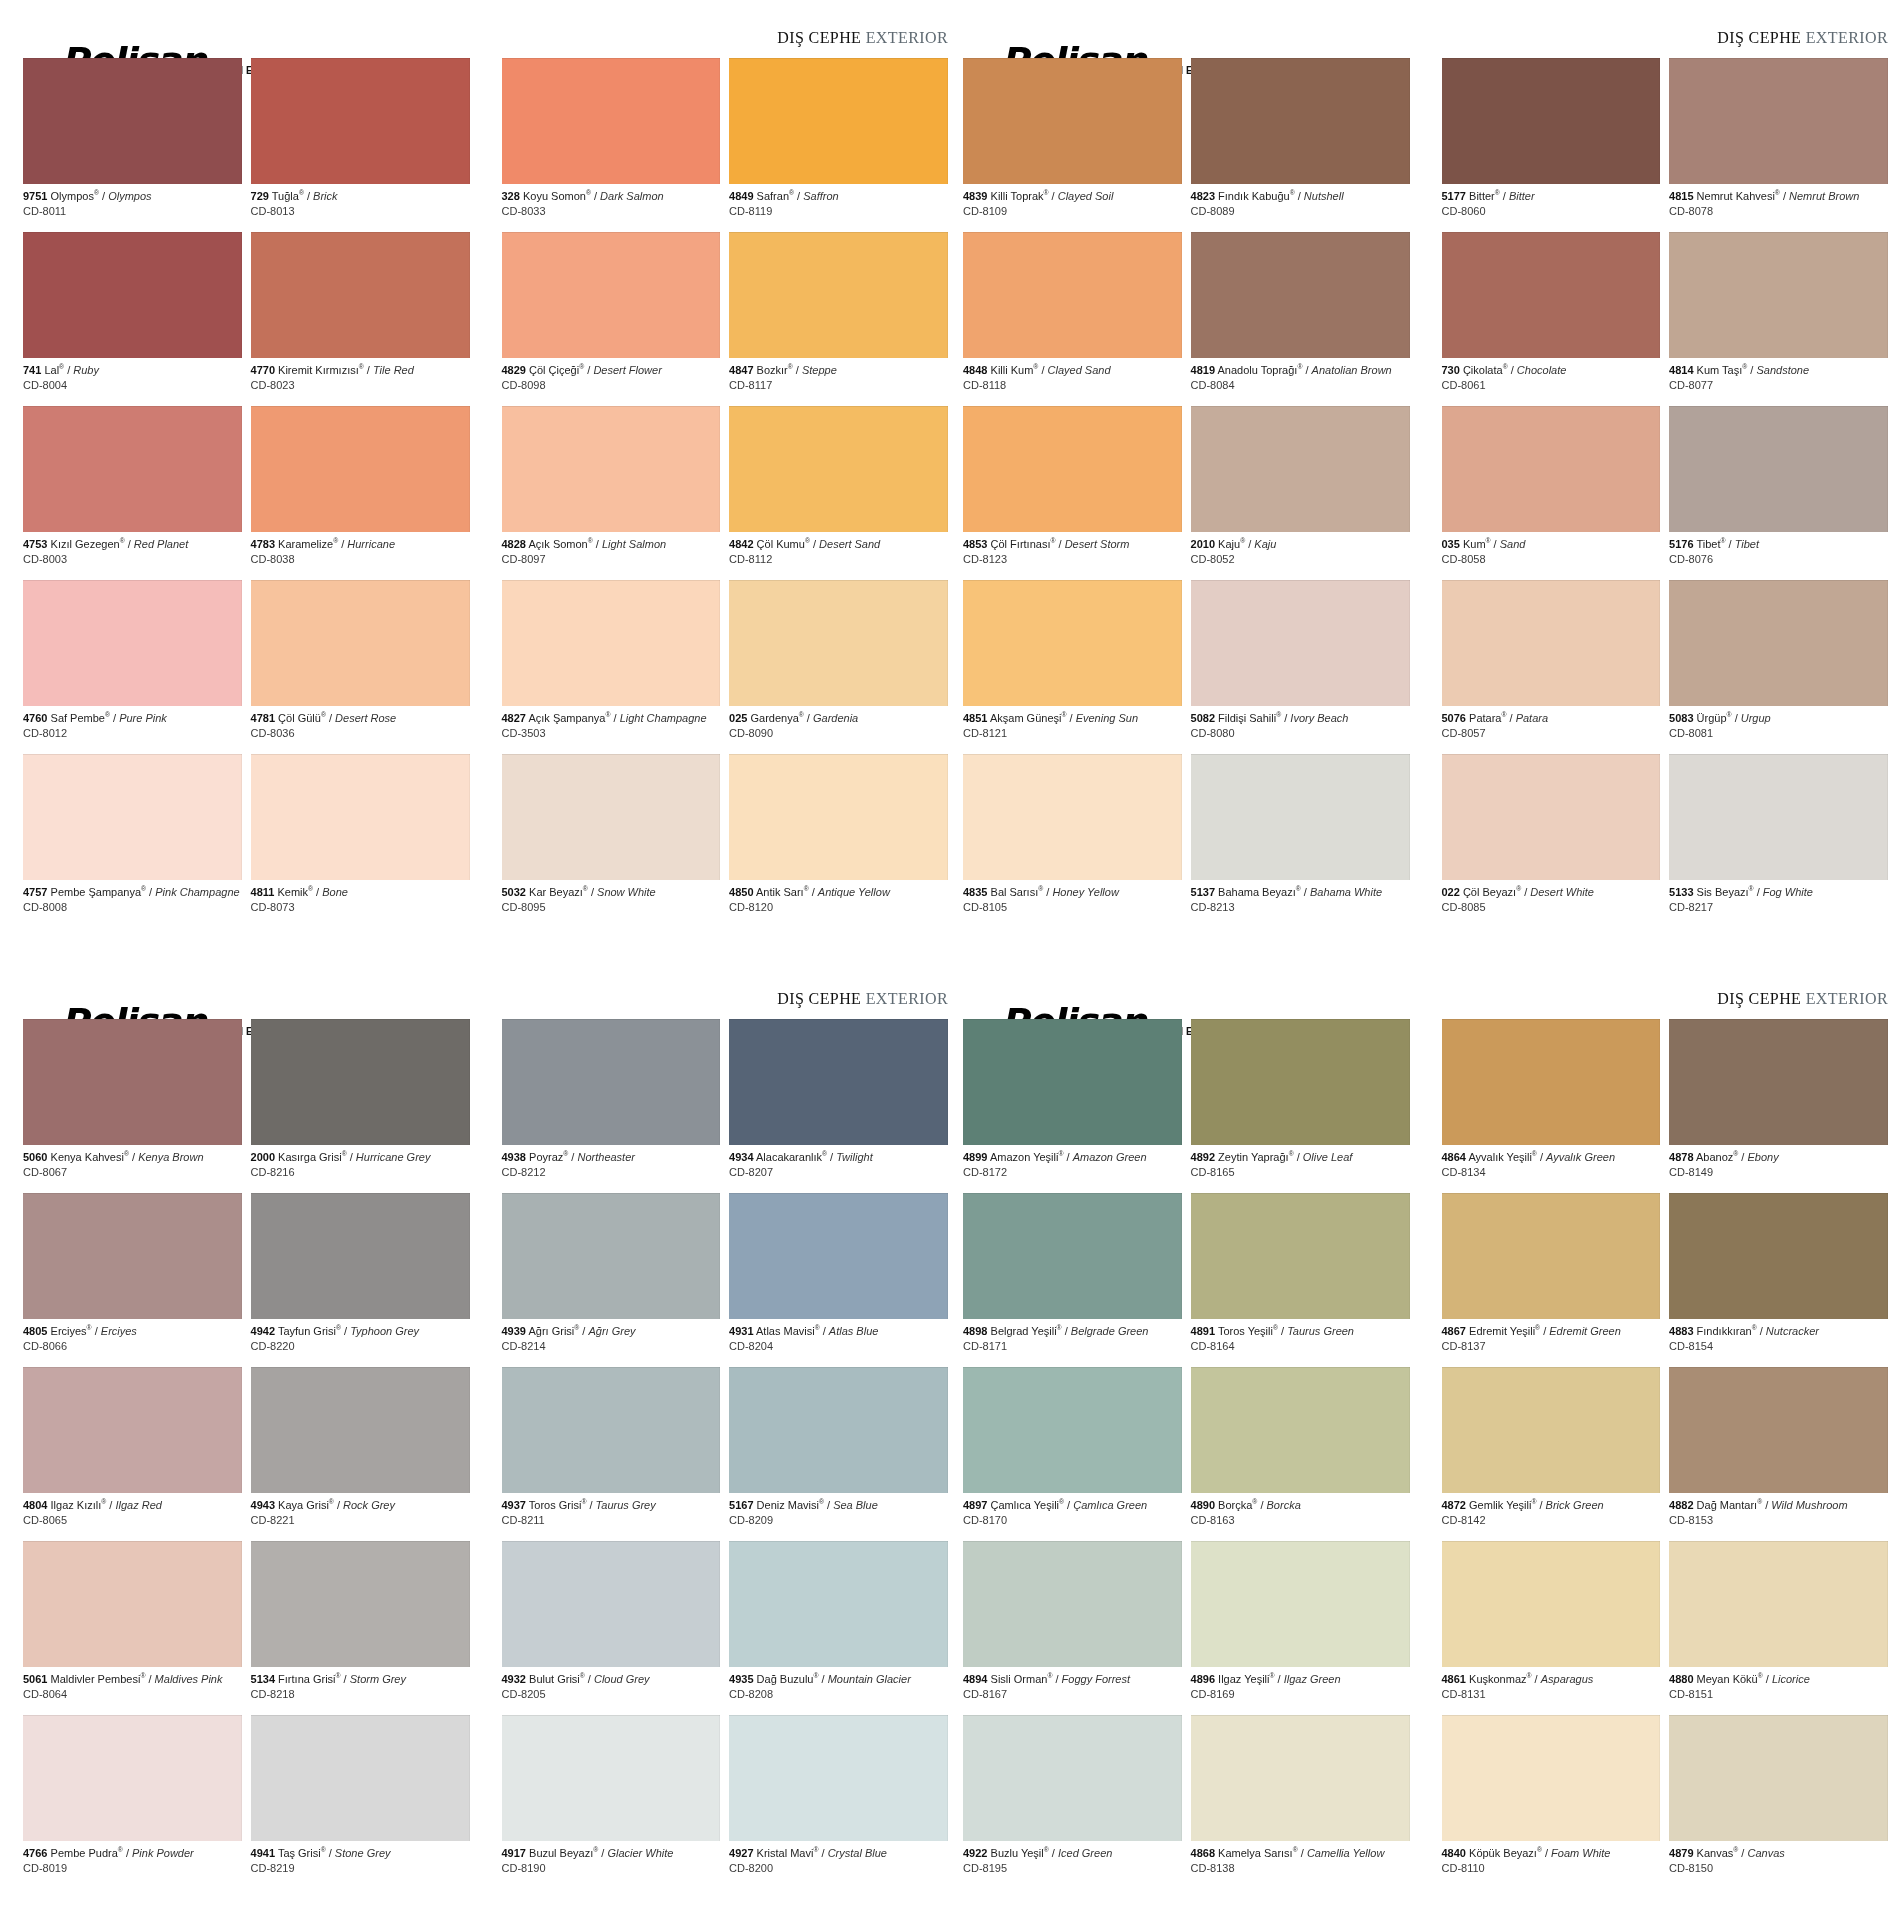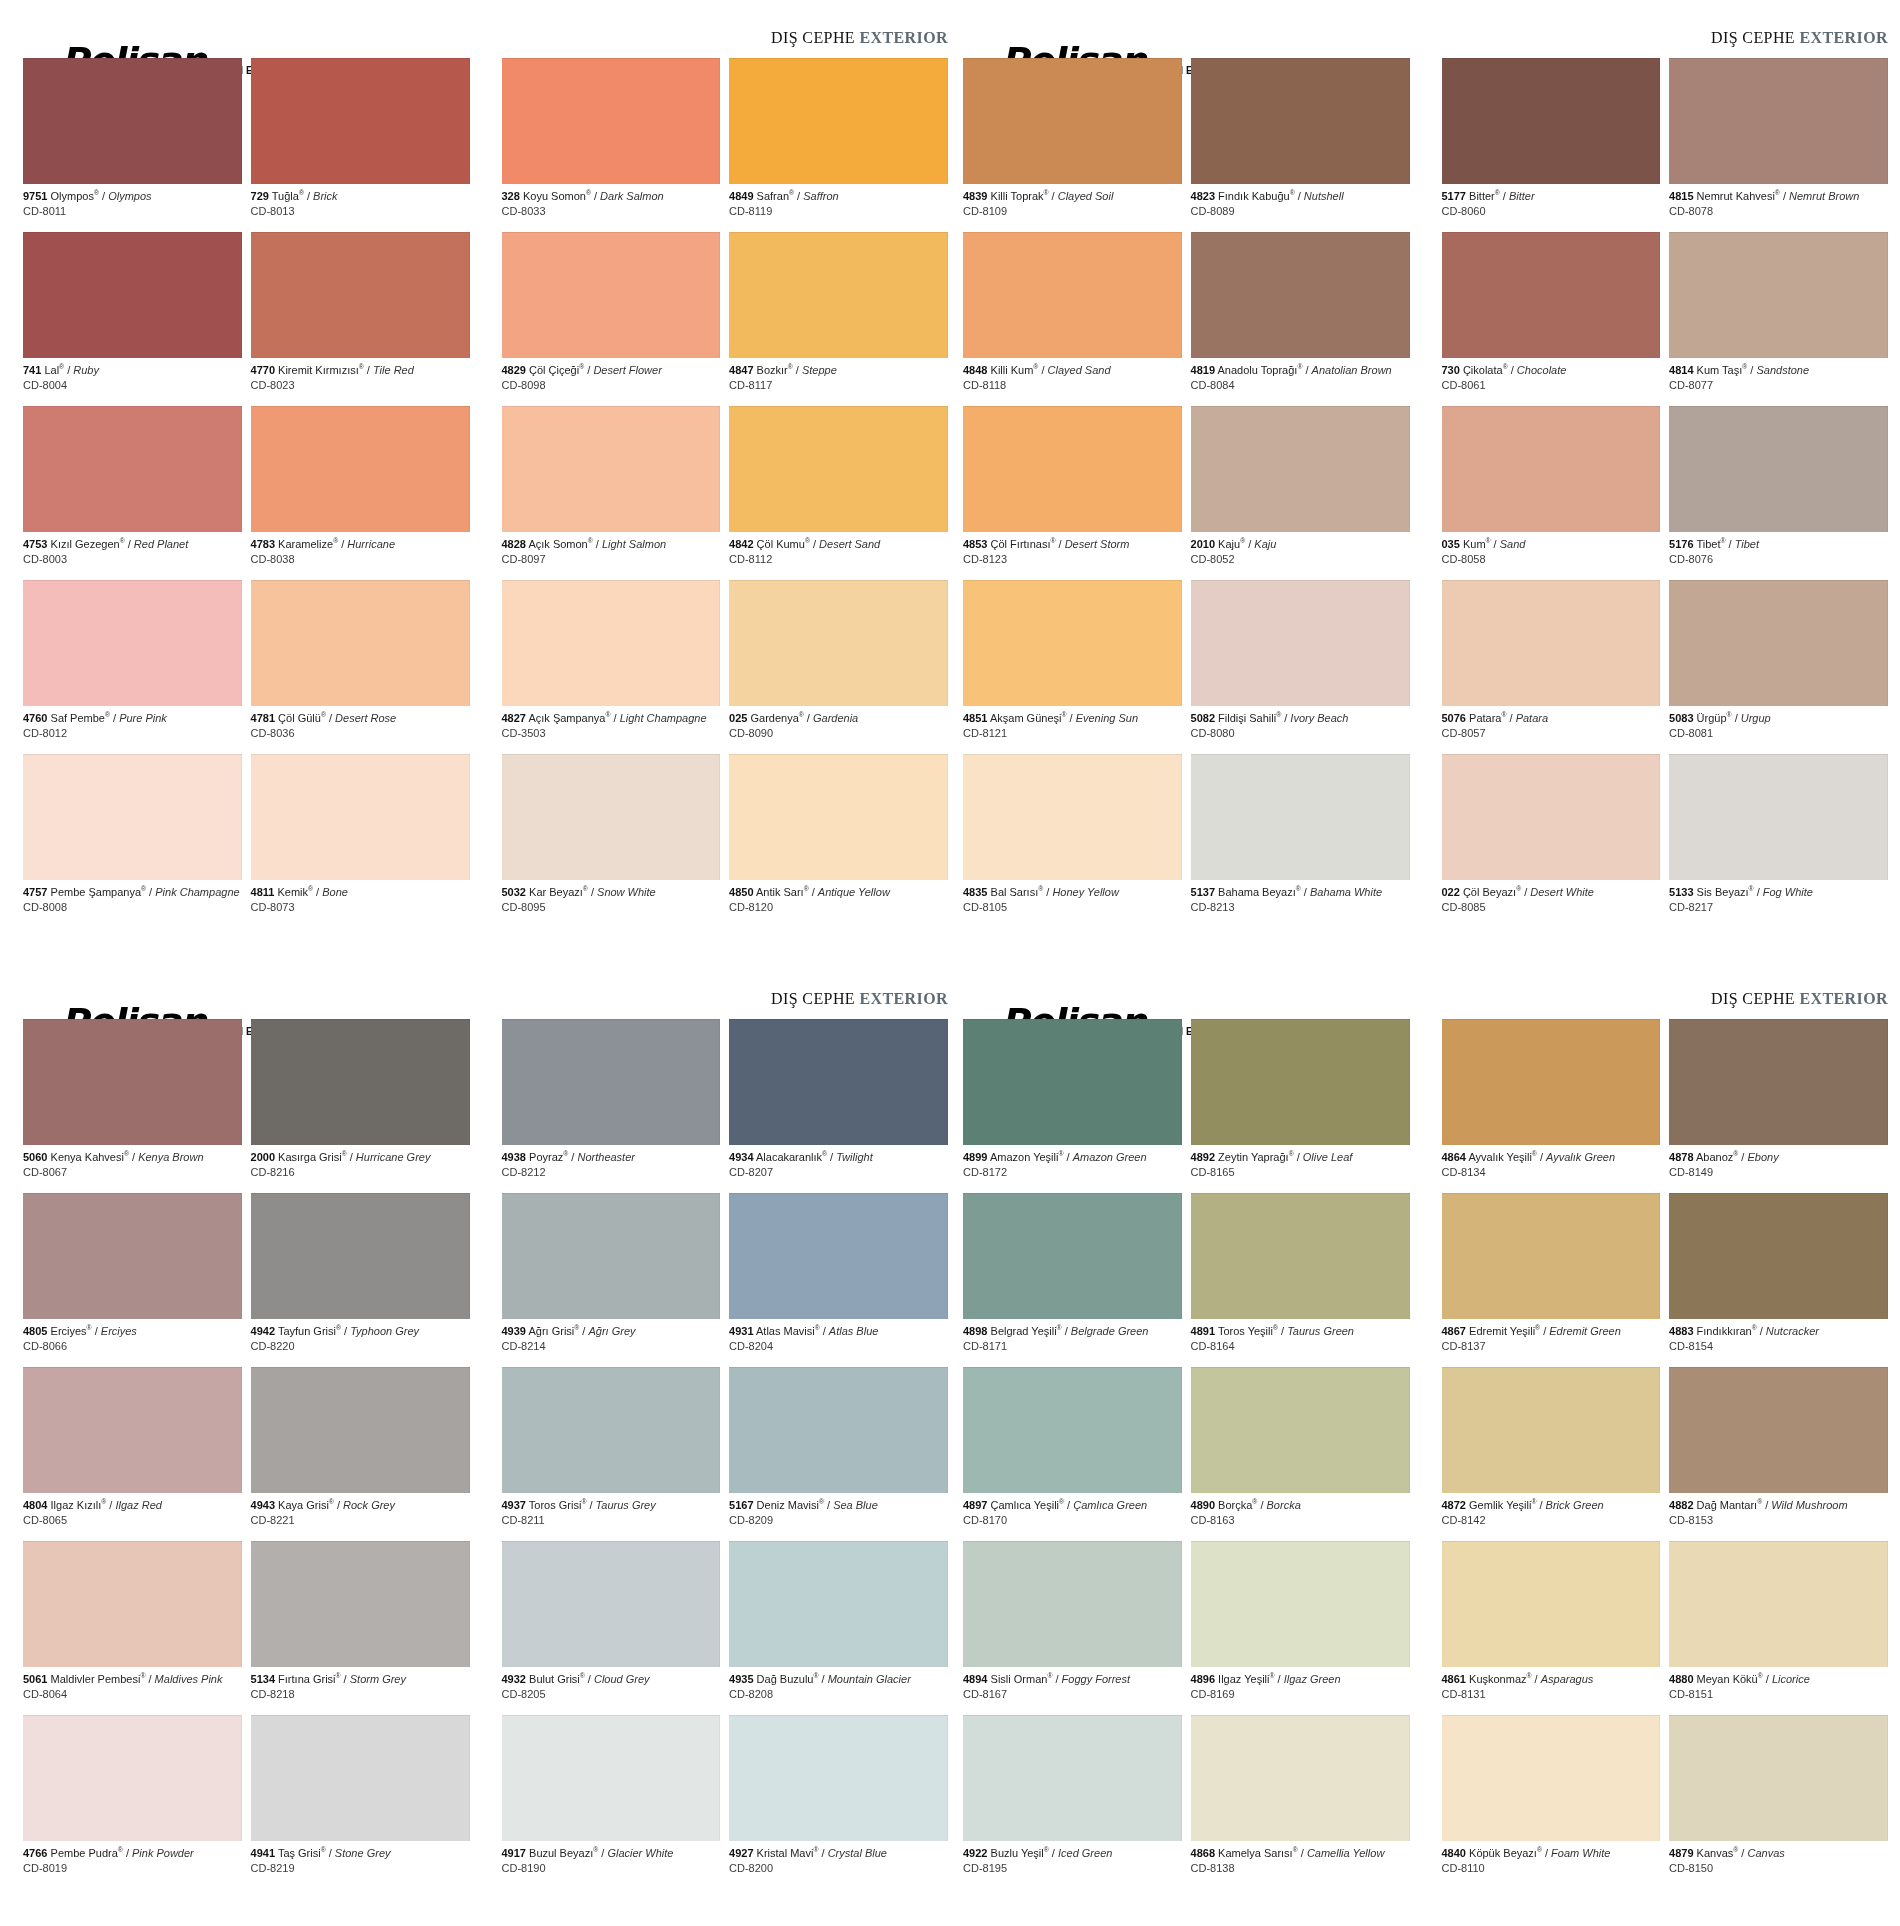--- a/index.html
+++ b/index.html
@@ -92,21 +92,20 @@
     position: absolute;
     right: 0; top: 16px;
     font-family: "Liberation Serif", serif;
     font-size: 16px;
     letter-spacing: 0.4px;
     color: #111;
     white-space: nowrap;
   }
   .panel-right-title .pt-sec {
     color: #5f6a72;
-    font-weight: bold;
   }
 
   
   .grid {
     position: relative;
     width: 100%;
     display: flex;
     gap: 32px;
   }
   .colgroup {

